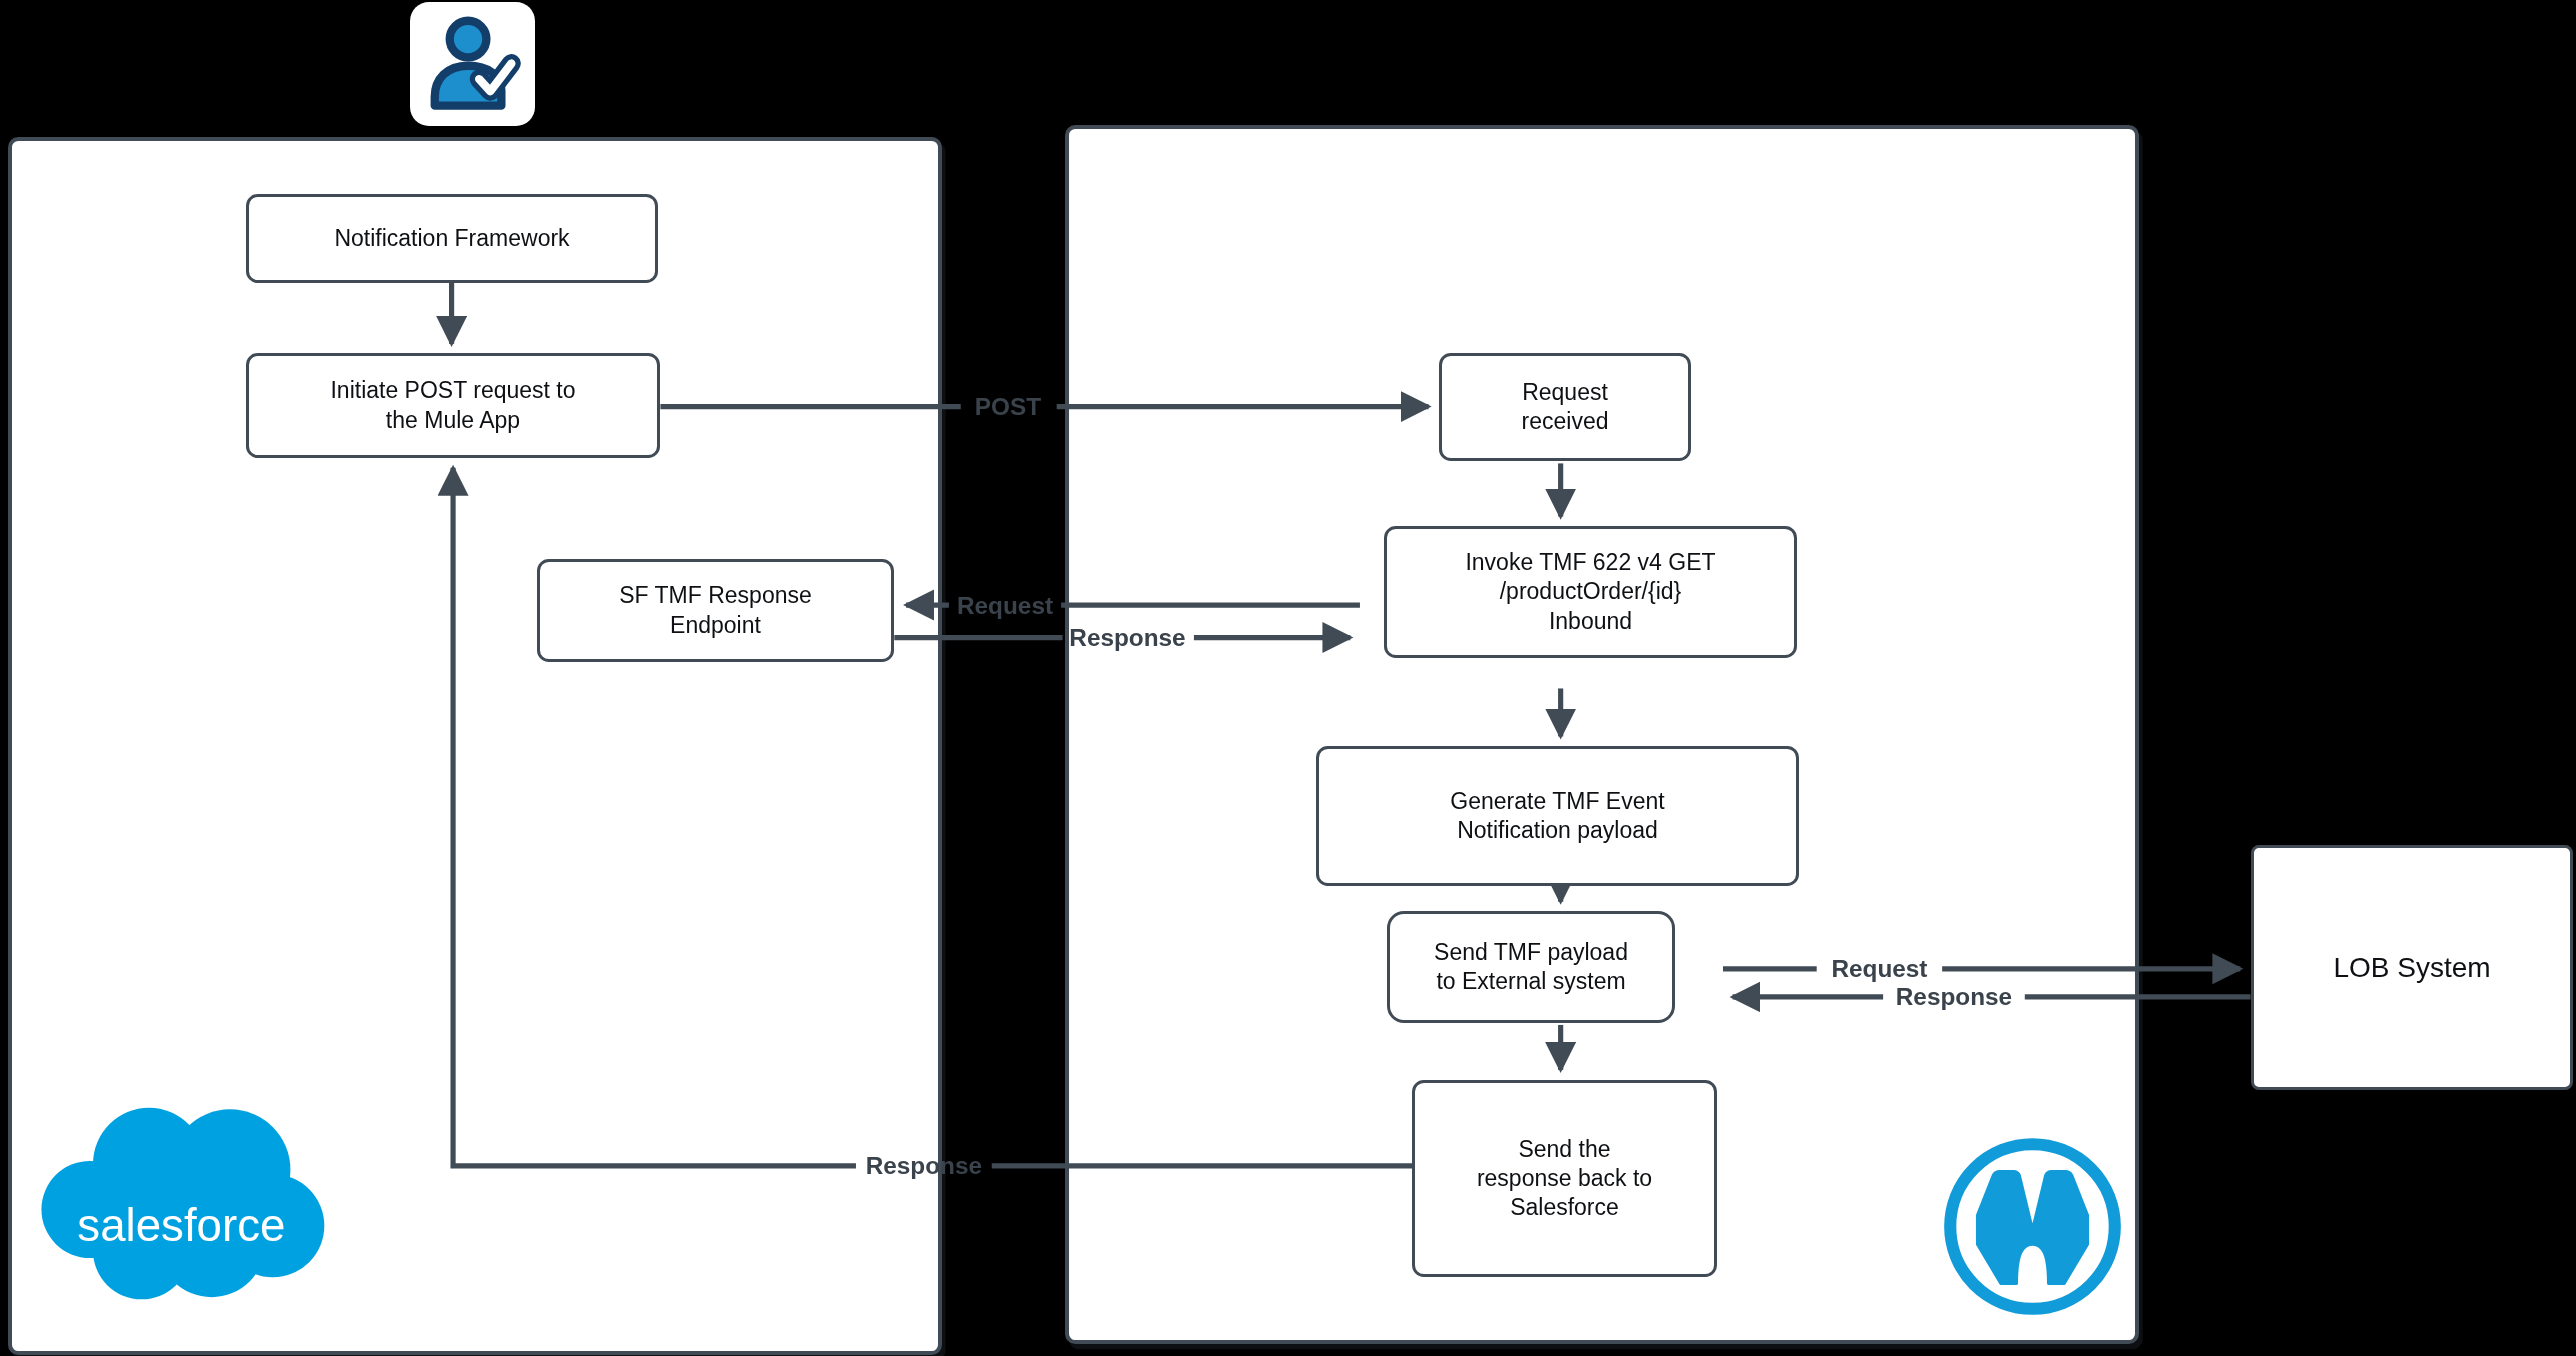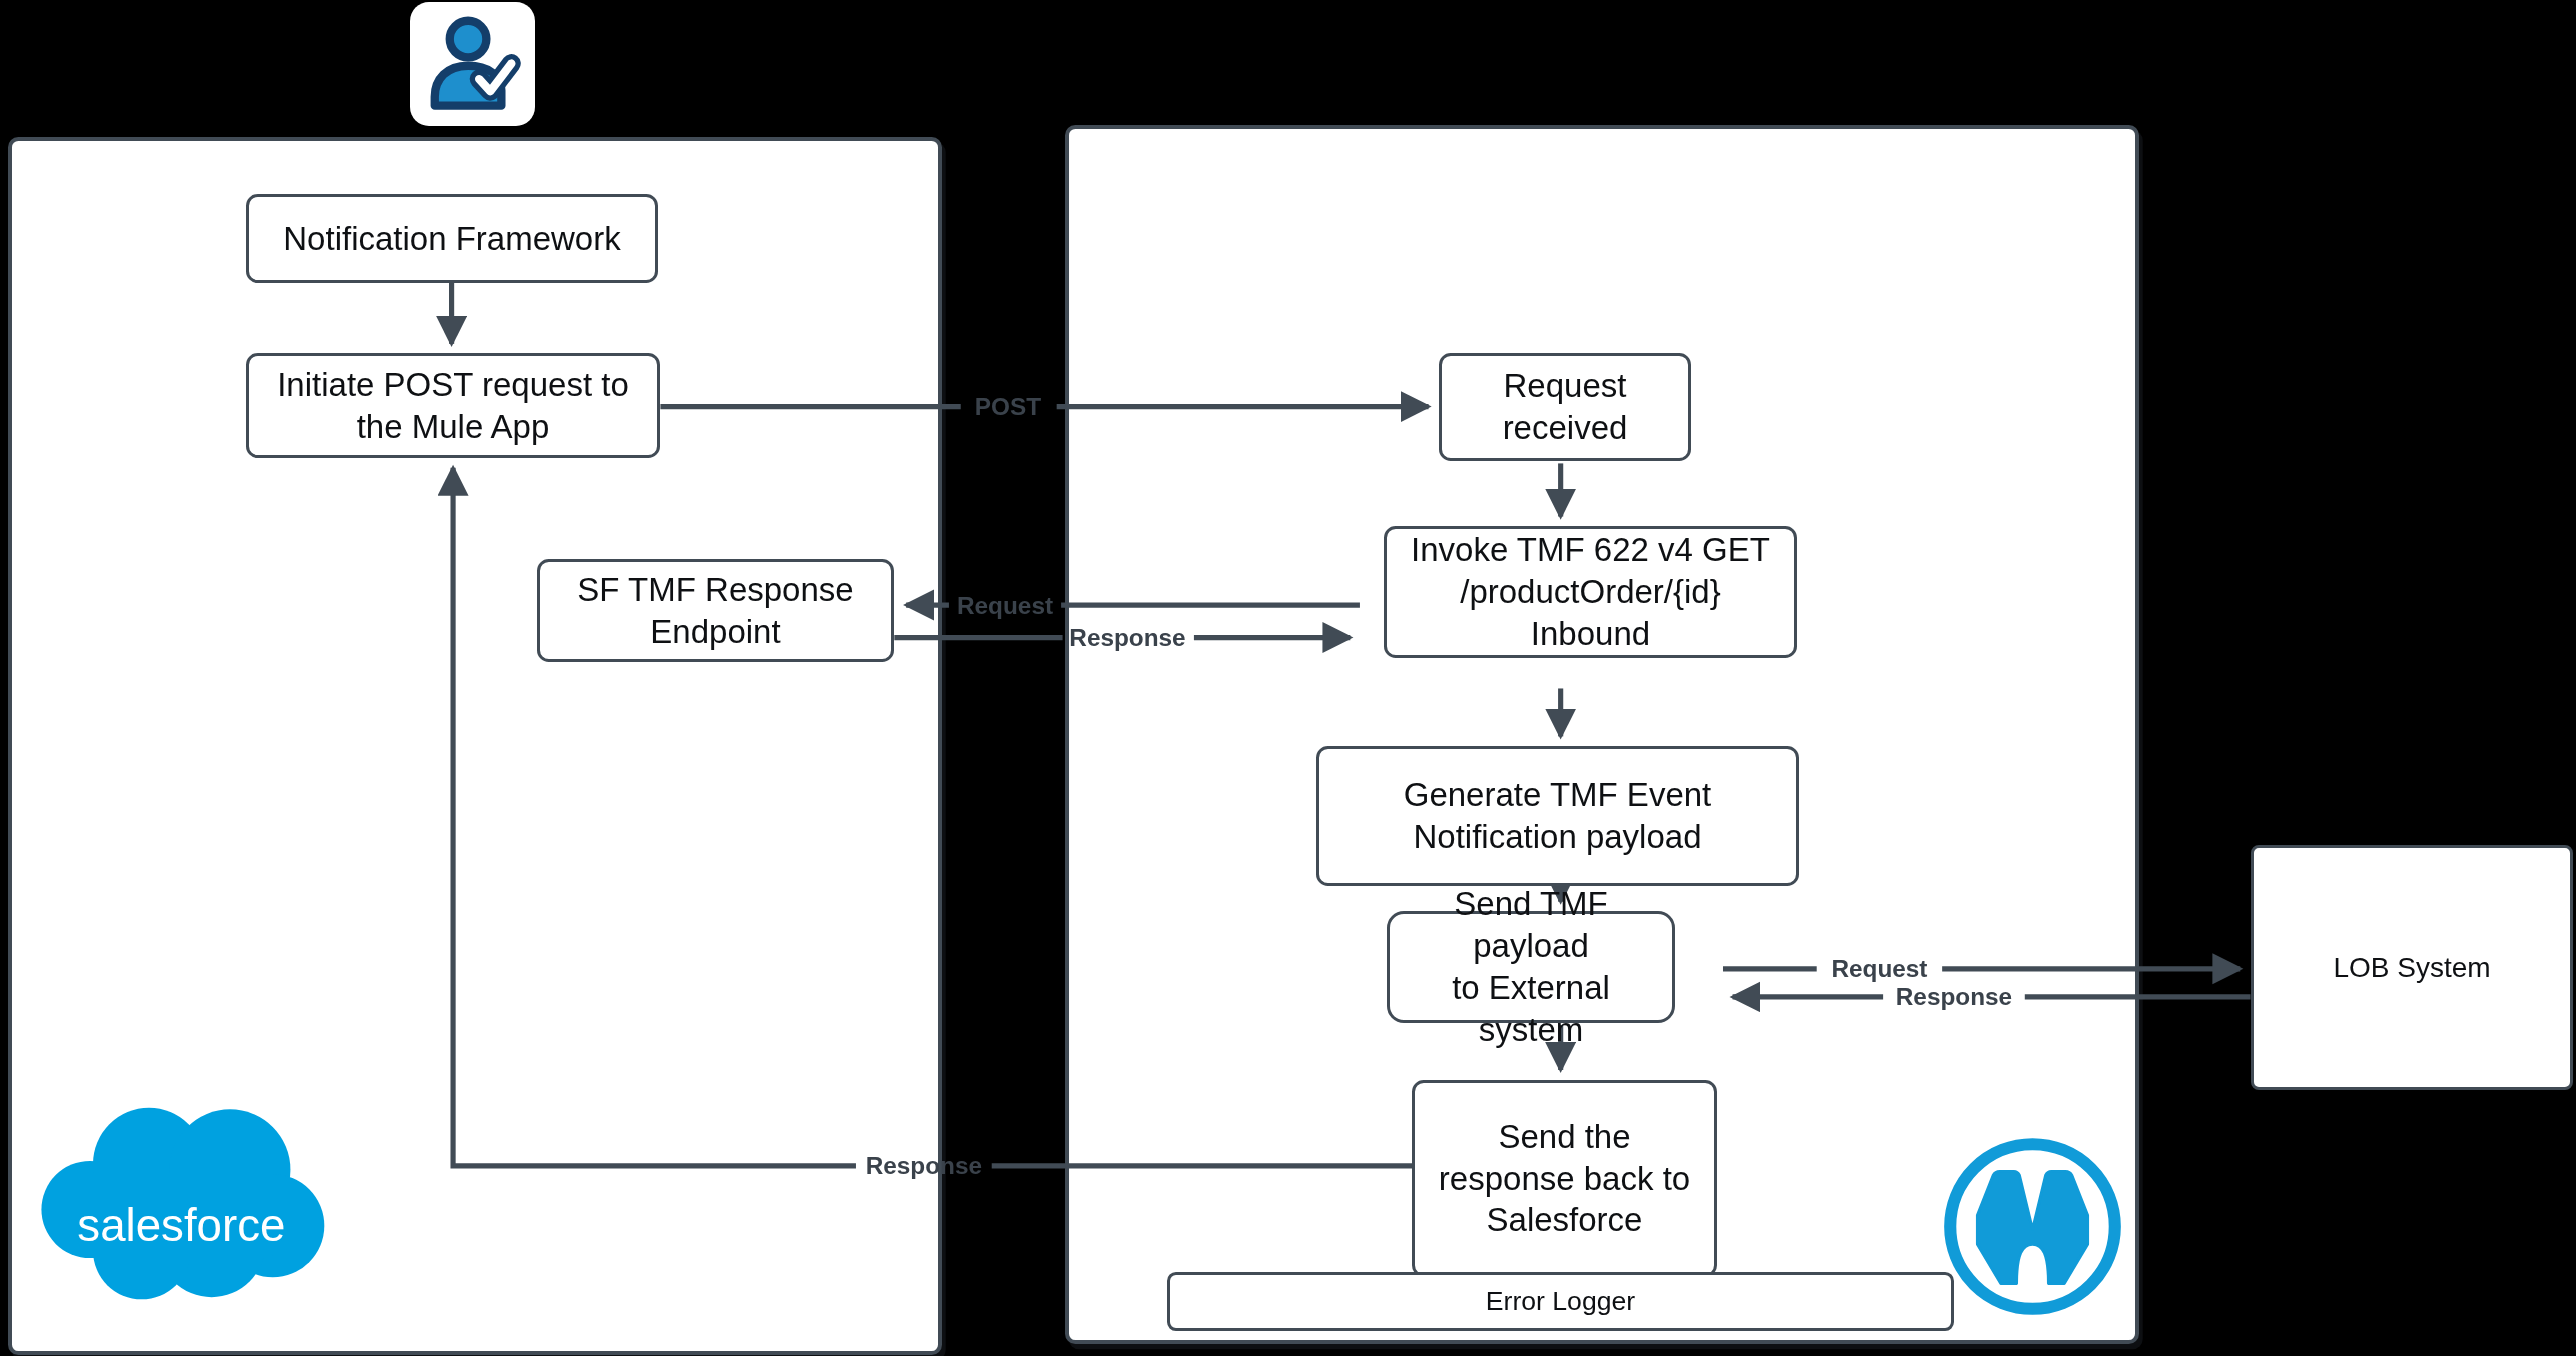--- a/index.html
+++ b/index.html
@@ -2,21 +2,21 @@
 <html style="font-size:11.8px"><head>
 <meta charset="utf-8">
 <style>
   html,body{margin:0;padding:0;background:#000;}
   .stage{position:relative;width:2576px;height:1357px;background:#000;overflow:hidden;
          font-family:"Liberation Sans",sans-serif;}
   .panel{position:absolute;box-sizing:border-box;background:#fff;border:4.4px solid #414B55;
          border-radius:10.3px;box-shadow:3.7px 5.2px 0 rgba(24,28,33,.55);}
   .node{position:absolute;box-sizing:border-box;background:#fff;border:3.7px solid #414B55;
         border-radius:11.8px;display:flex;align-items:center;justify-content:center;
-        text-align:center;color:#0e1013;font-size:33px;line-height:1.27;
+        text-align:center;color:#0e1013;font-size:23px;line-height:1.27;
         white-space:pre-line;padding:0 13.3px;}
   .wires{position:absolute;left:0;top:0;pointer-events:none;}
   .wires text{font-family:"Liberation Sans",sans-serif;font-size:33px;font-weight:bold;fill:#3A424B;}
   .person-card{position:absolute;left:410px;top:1.5px;width:125px;height:124px;background:#fff;
                border-radius:19px;display:flex;align-items:center;justify-content:center;}
   .logo{position:absolute;}
 </style>
 </head>
 <body>
 
@@ -98,21 +98,20 @@
   <div class="node" style="left:1316px;top:746px;width:483px;height:140px;">Generate TMF Event
 Notification payload</div>
 
   <div class="node" style="left:1387px;top:911px;width:288px;height:112px;border-radius:17px;">Send TMF payload
 to External system</div>
 
   <div class="node" style="left:1412px;top:1080px;width:305px;height:197px;">Send the
 response back to
 Salesforce</div>
 
-  <div class="node" style="left:1167px;top:1272px;width:787px;height:59px;border-radius:8.9px;font-size:26.6px;">Error Logger</div>
 
   <div class="node" style="left:2251px;top:845px;width:322px;height:245px;font-size:28px;border-radius:8px;">LOB System</div>
 
   <svg class="logo" style="left:37px;top:1099px;" width="291" height="221" viewBox="0 0 395 300">
     <g fill="#00A1E0">
       <circle cx="72" cy="150" r="66"></circle>
       <circle cx="152" cy="88" r="76"></circle>
       <circle cx="262" cy="96" r="82"></circle>
       <circle cx="320" cy="172" r="70"></circle>
       <circle cx="237" cy="196" r="73"></circle>

